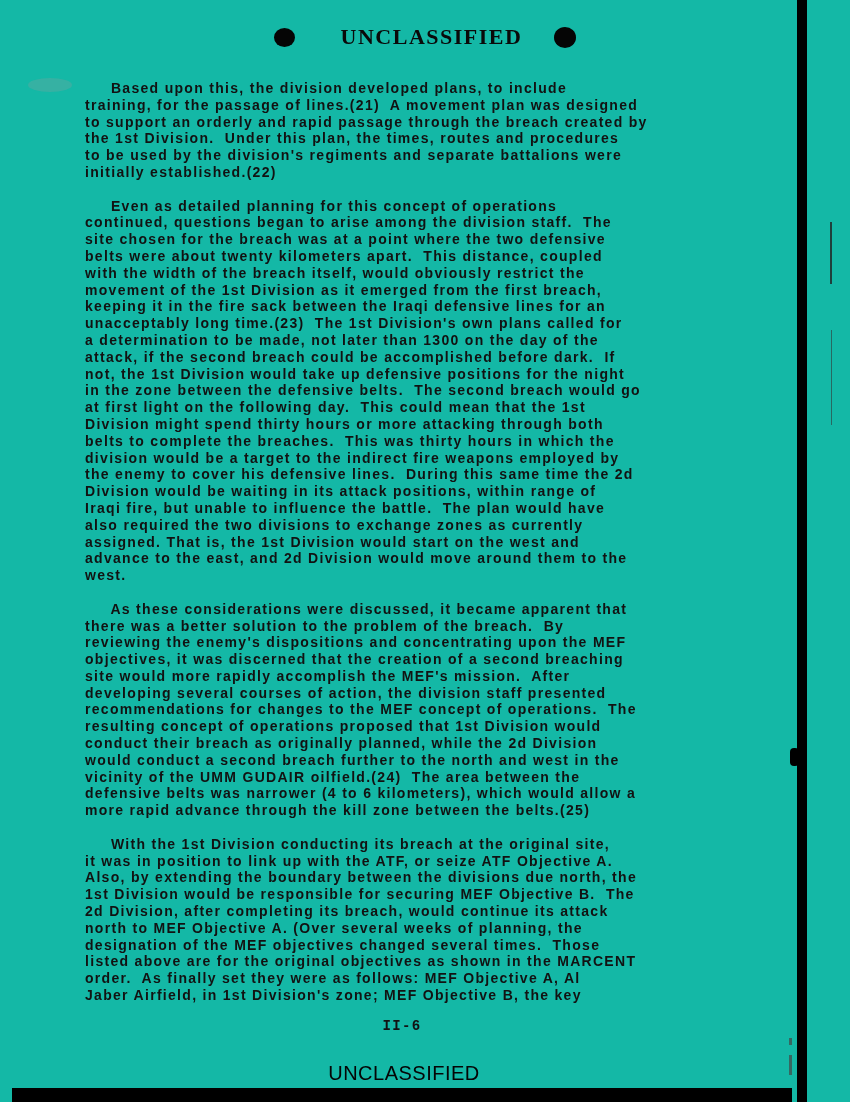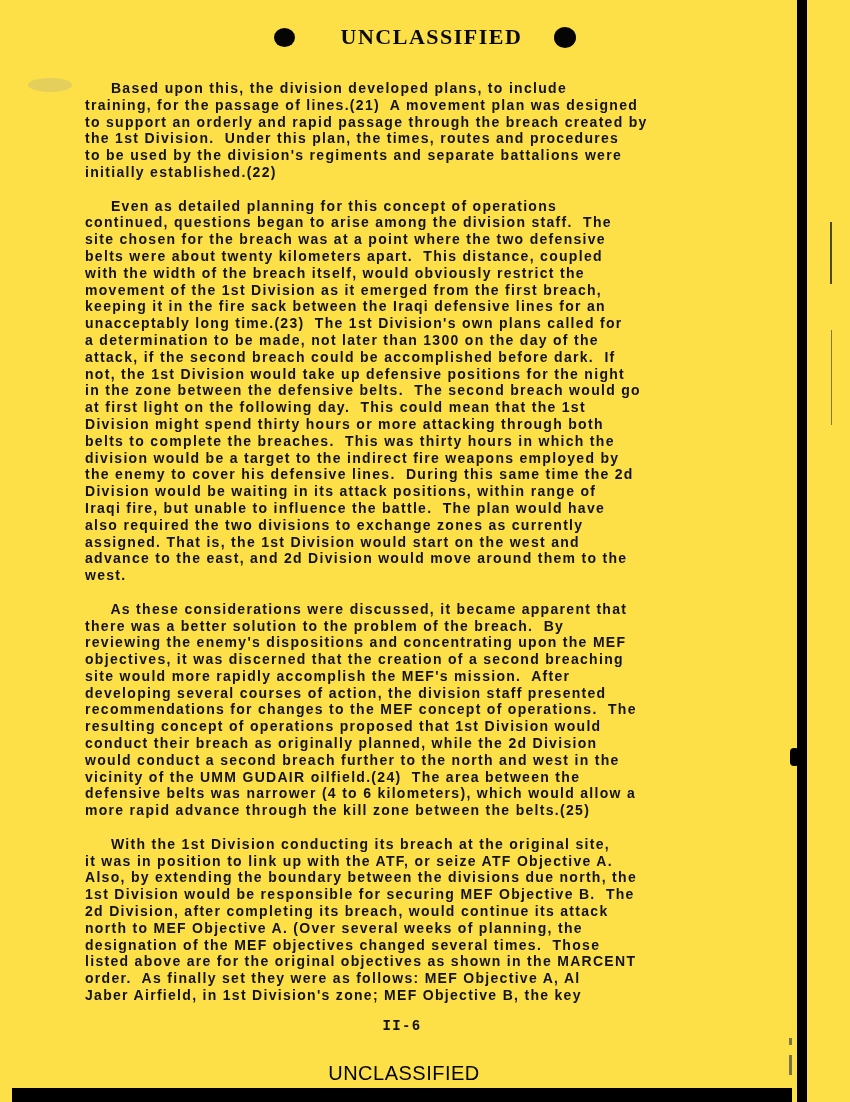--- a/index.html
+++ b/index.html
@@ -1,20 +1,20 @@
 <!DOCTYPE html>
 <html><head>
 <meta charset="utf-8">
 <style>
   * { margin: 0; padding: 0; box-sizing: border-box; }
   html, body { width: 850px; height: 1102px; background: #ffffff; }
   .page {
     position: relative;
     width: 850px; height: 1102px;
-    background: #fde047;
+    background: #14b8a6;
     overflow: hidden;
     font-family: "Liberation Mono", monospace;
   }
   .header {
     position: absolute; top: 24px; left: 0; width: 850px;
     display: flex; align-items: center; justify-content: center;
   }
   .dot {
     width: 21px; height: 19px; background: #050505; border-radius: 50%;
     display: inline-block;

